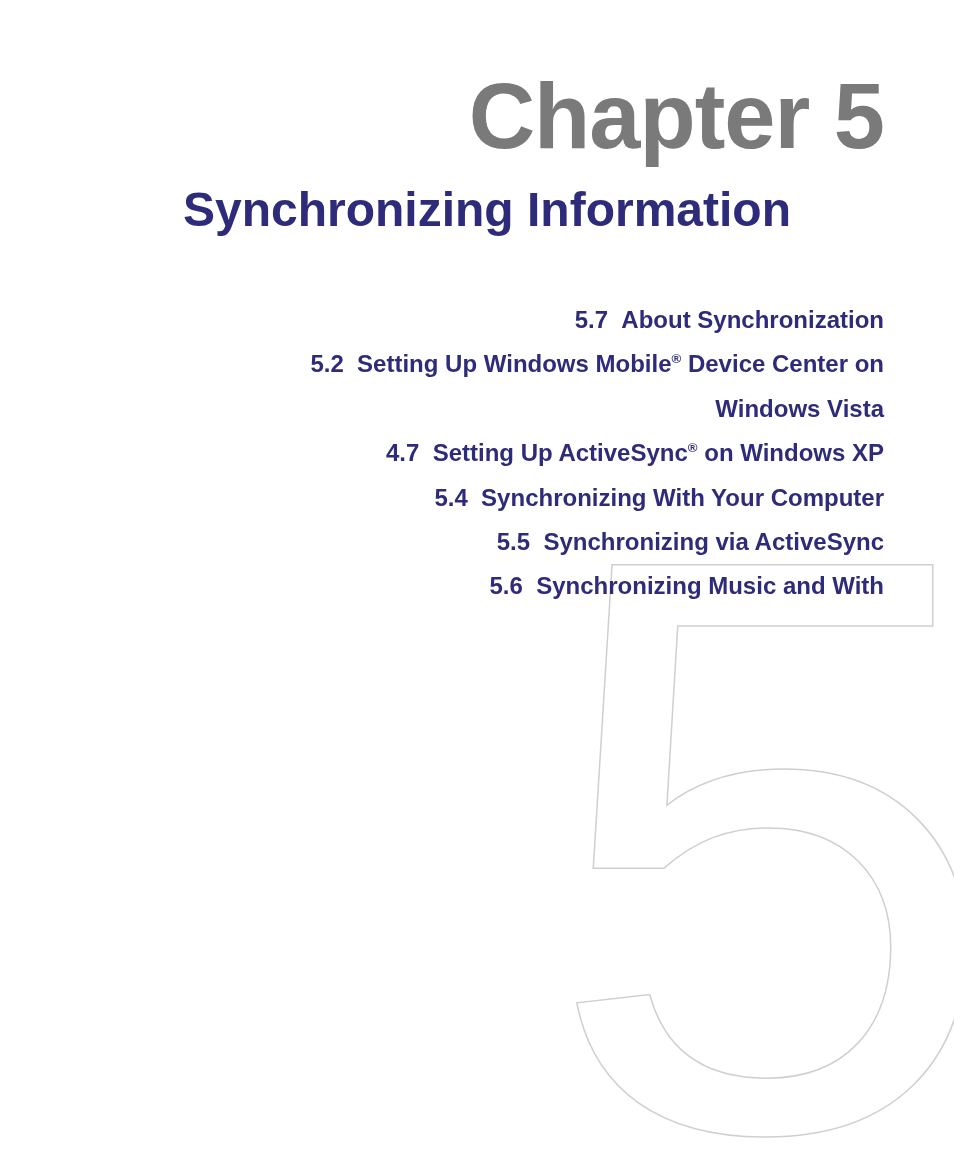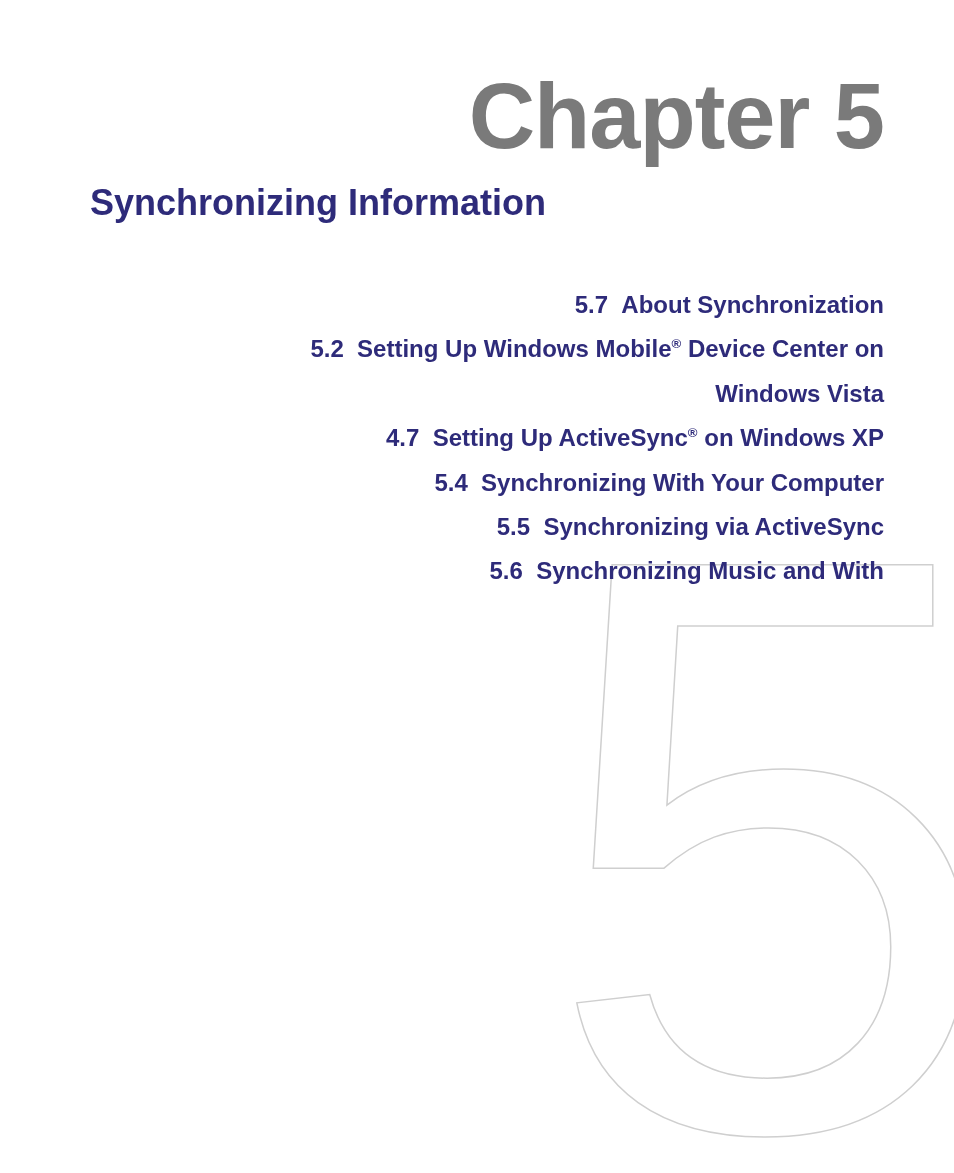--- a/index.html
+++ b/index.html
@@ -30,22 +30,22 @@
     .chapter-heading {
       text-align: right;
       font-size: 92px;
       font-weight: 700;
       color: #7a7a7a;
       letter-spacing: -1px;
       margin-bottom: 18px;
       line-height: 1;
     }
     .chapter-subtitle {
-      text-align: left;
-      font-size: 36px;
+      text-align: center;
+      font-size: 48px;
       font-weight: 700;
       color: #2e2b7a;
       line-height: 1.25;
       margin-bottom: 58px;
     }
     .toc {
       text-align: right;
     }
     .toc-item {
       font-size: 24px;

